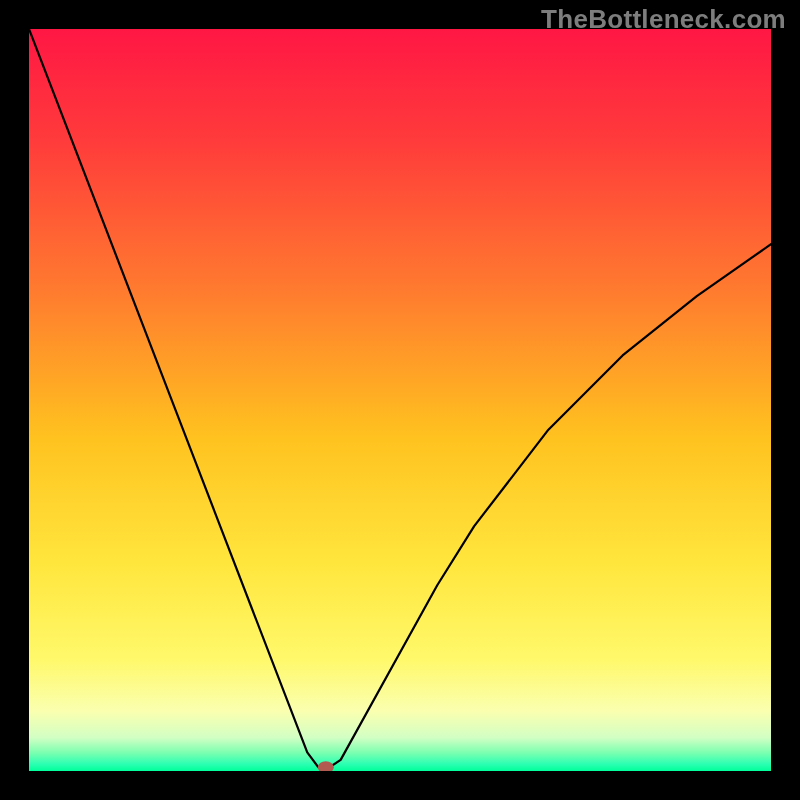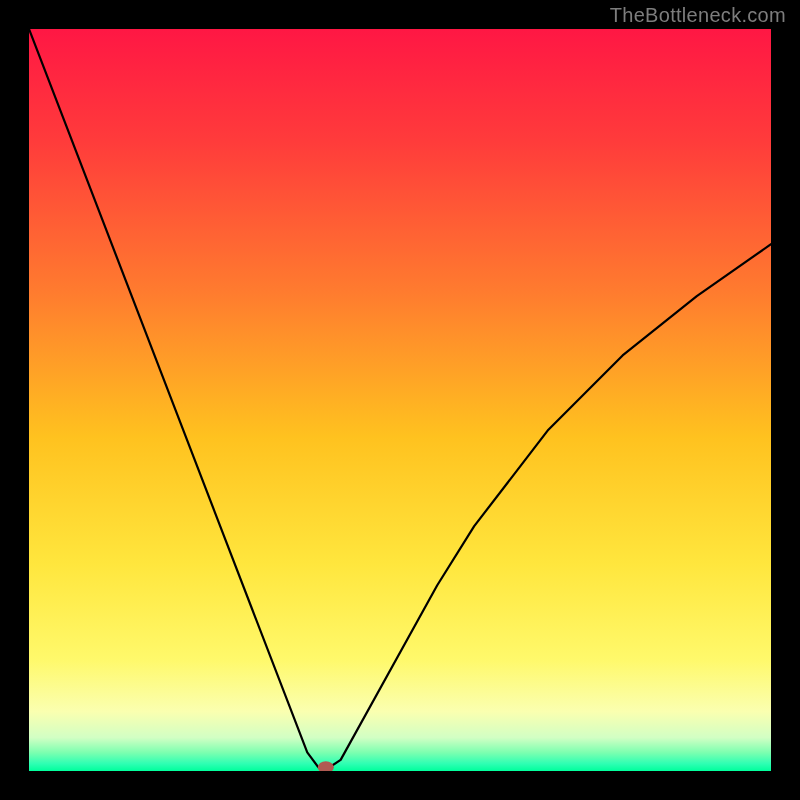--- a/index.html
+++ b/index.html
@@ -15,22 +15,22 @@
     position: relative;
     width: 800px;
     height: 800px;
     background: #000;
   }
   .watermark {
     position: absolute;
     top: 4px;
     right: 14px;
     color: #7d7d7d;
-    font-size: 20px;
-    font-weight: 400;
+    font-size: 26px;
+    font-weight: 700;
     letter-spacing: 0.3px;
     z-index: 20;
   }
   .plot-wrap {
     position: absolute;
     left: 29px;
     top: 29px;
     width: 742px;
     height: 742px;
     background: #000;

